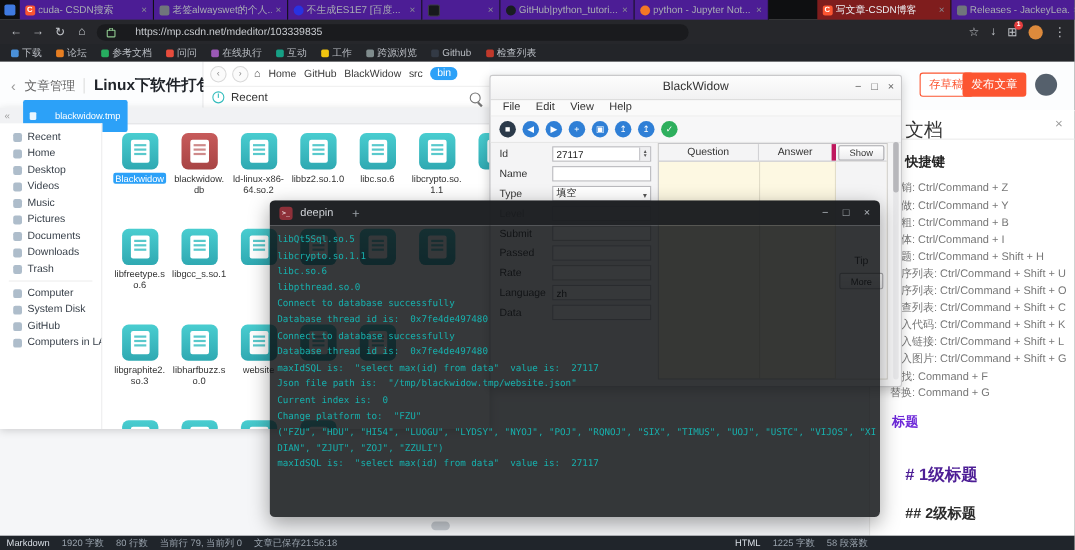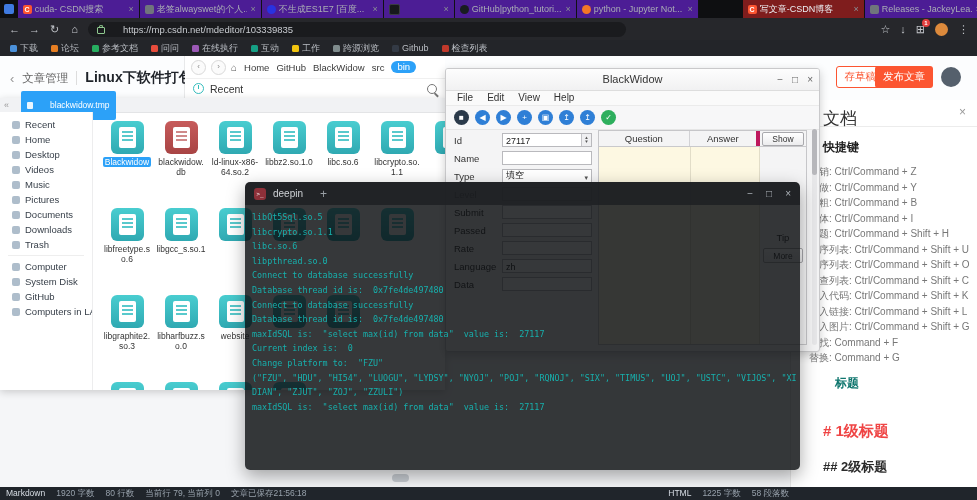--- a/index.html
+++ b/index.html
@@ -58,22 +58,22 @@
   .hdr-avatar{position:absolute;right:16px;top:11px;width:20px;height:20px;border-radius:50%;background:#55606c;}
   .editor-bg{position:absolute;left:0;top:100px;width:790px;bottom:13px;background:#f5f6f8;z-index:3;}
 
   .help-panel{position:absolute;left:790px;top:100px;width:187px;bottom:13px;background:#fff;border-left:1px solid #e8e8e8;z-index:5;}
   .panel-hd{height:26px;border-bottom:1px solid #ececec;position:relative;}
   .panel-hd .t{position:absolute;left:32px;top:7px;font-size:17px;color:#333;}
   .panel-hd .x{position:absolute;right:12px;top:5px;font-size:12px;color:#999;}
   .sc-head{margin:12px 0 8px 32px;font-size:12px;font-weight:bold;color:#222;}
   .sc-list{margin-left:18px;font-size:10px;color:#777;}
   .sc-list div{height:15.5px;line-height:15.5px;white-space:nowrap;}
-  .hd2{margin:9px 0 0 44px;font-size:12px;font-weight:bold;color:#0f766e;font-family:Liberation Mono, monospace;}
-  .md1{margin:30px 0 0 32px;font-size:15px;font-weight:bold;color:#ef4444;}
+  .hd2{margin:9px 0 0 20px;font-size:12px;font-weight:bold;color:#6d28d9;font-family:Liberation Mono, monospace;}
+  .md1{margin:30px 0 0 32px;font-size:15px;font-weight:bold;color:#4c1d95;}
   .md2{margin:17px 0 0 32px;font-size:13px;font-weight:bold;color:#2b2b2b;}
 
   .statusbar{position:absolute;left:0;bottom:0;right:0;height:13px;background:#20252b;display:flex;align-items:center;
              font-size:8.5px;color:#98a2ac;padding:0 6px;z-index:40;}
   .sb-left{display:flex;gap:11px;white-space:nowrap;}
   .mode{color:#d8dee5;}
   .sb-right{margin-left:auto;margin-right:182px;display:flex;gap:11px;white-space:nowrap;}
   .page-scroll-thumb{position:absolute;left:392px;top:474px;width:17px;height:8px;border-radius:4px;background:#c7ccd2;z-index:6;}
 
   
@@ -613,20 +613,21 @@
     <div class="term-body" id="termbody">
         <div class="tline">libQt5Sql.so.5</div>
         <div class="tline">libcrypto.so.1.1</div>
         <div class="tline">libc.so.6</div>
         <div class="tline">libpthread.so.0</div>
         <div class="tline">Connect to database successfully</div>
         <div class="tline">Database thread id is:  0x7fe4de497480</div>
         <div class="tline">Connect to database successfully</div>
         <div class="tline">Database thread id is:  0x7fe4de497480</div>
         <div class="tline">maxIdSQL is:  "select max(id) from data"  value is:  27117</div>
+        <div class="tline">Json file path is:  "/tmp/blackwidow.tmp/website.json"</div>
         <div class="tline">Current index is:  0</div>
         <div class="tline">Change platform to:  "FZU"</div>
         <div class="tline">("FZU", "HDU", "HI54", "LUOGU", "LYDSY", "NYOJ", "POJ", "RQNOJ", "SIX", "TIMUS", "UOJ", "USTC", "VIJOS", "XI</div>
         <div class="tline">DIAN", "ZJUT", "ZOJ", "ZZULI")</div>
         <div class="tline">maxIdSQL is:  "select max(id) from data"  value is:  27117</div>
       </div>
   </div>
 
   <div class="statusbar">
     <div class="sb-left">

